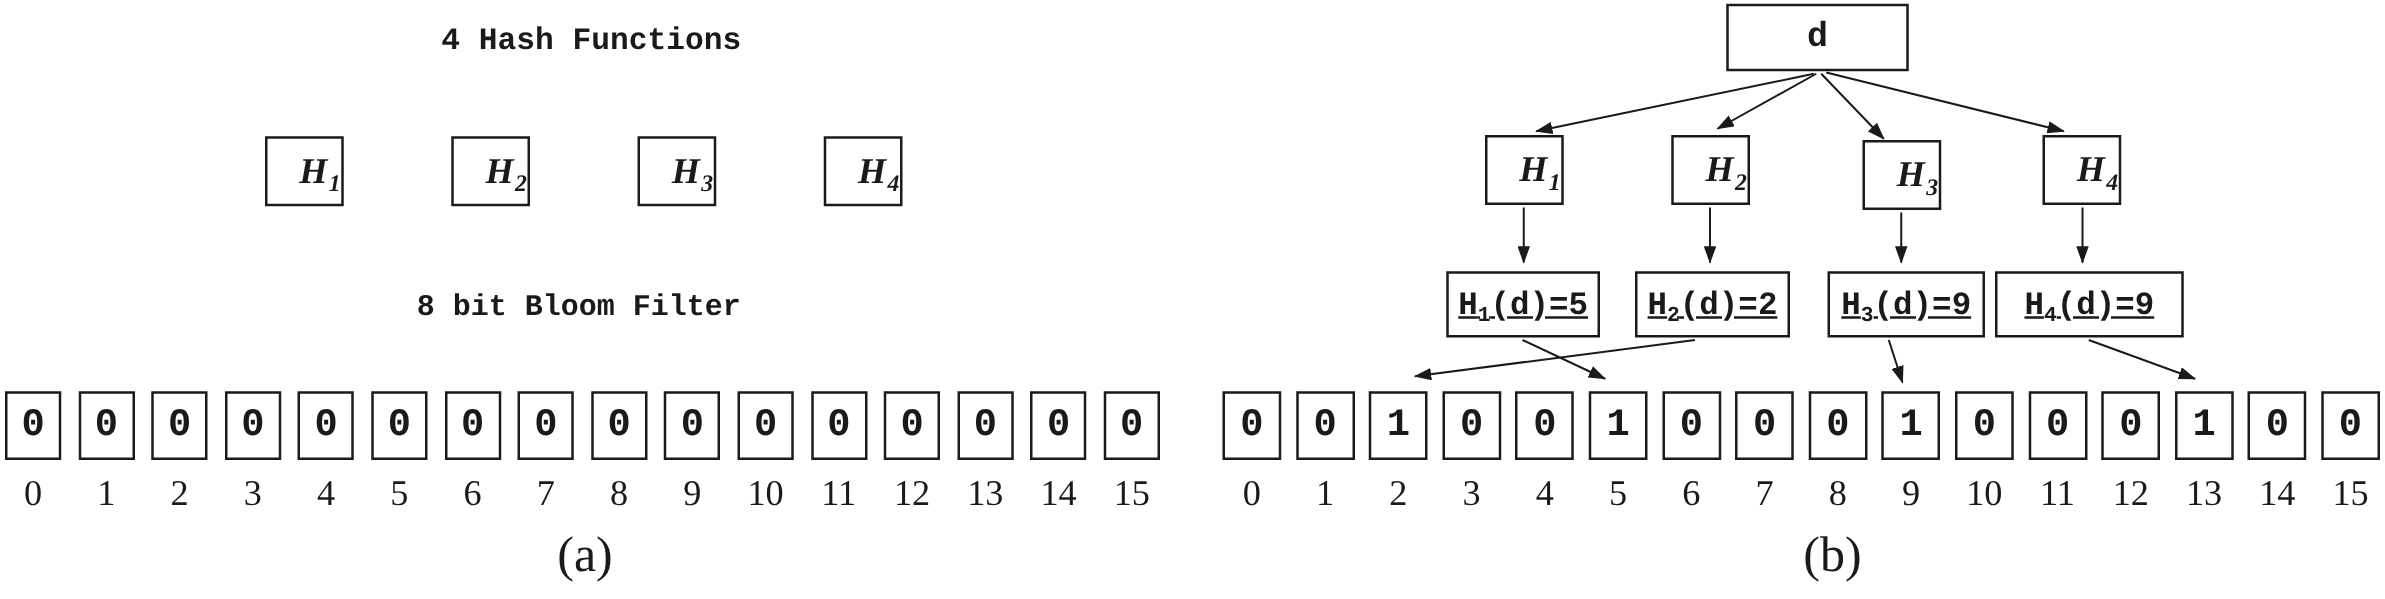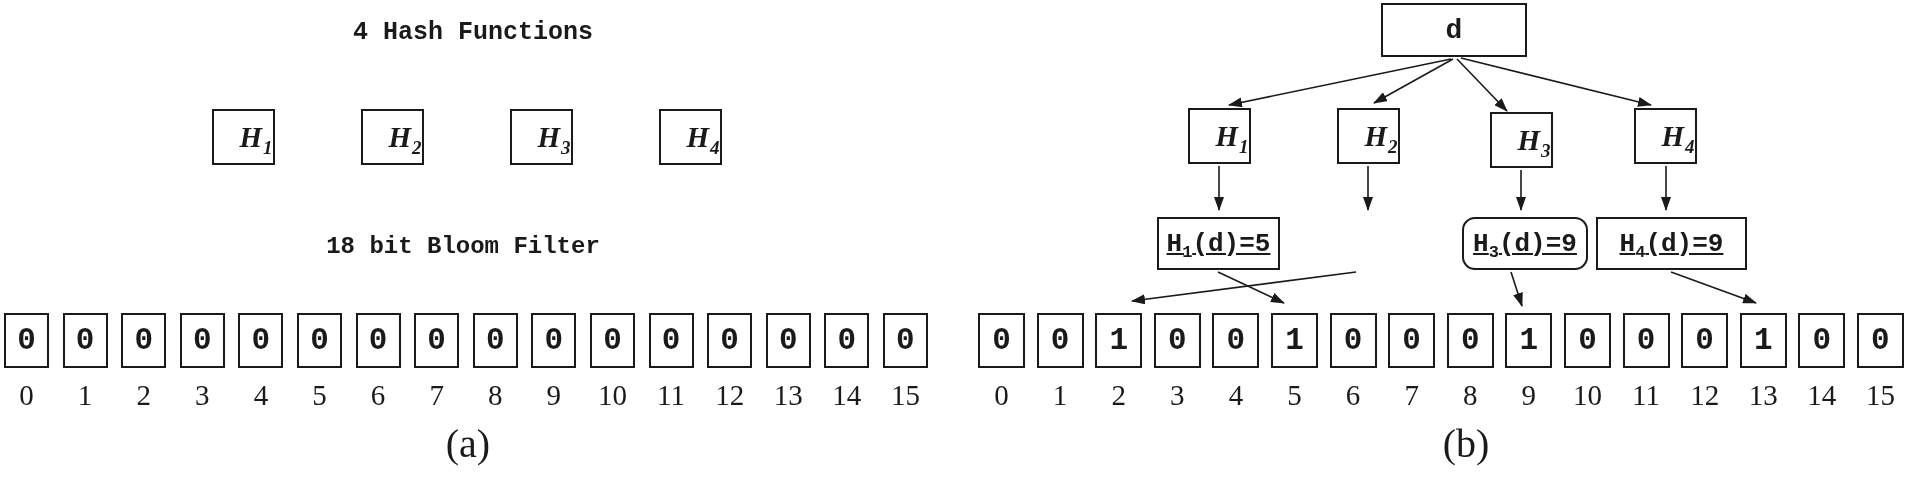--- a/index.html
+++ b/index.html
@@ -64,21 +64,21 @@
     <div class="box hbox" style="left:361px;top:109px;">
       <span class="hlabel"><span>H</span><sub>2</sub></span>
     </div>
     <div class="box hbox" style="left:510px;top:109px;">
       <span class="hlabel"><span>H</span><sub>3</sub></span>
     </div>
     <div class="box hbox" style="left:659px;top:109px;">
       <span class="hlabel"><span>H</span><sub>4</sub></span>
     </div>
 
-    <div class="title" style="left:238px;top:233px;width:450px;font-size:24px;">18 bit Bloom Filter</div>
+    <div class="title" style="left:238px;top:233px;width:450px;font-size:24px;">8 bit Bloom Filter</div>
 
     <div class="row row-a" style="left:4px;top:313px;gap:13.6px;">
       <div class="col">
           <div class="cellbox">
             <span>0</span>
           </div>
           <div class="idx">0</div>
         </div>
       <div class="col">
           <div class="cellbox">
@@ -190,21 +190,24 @@
     <div class="box hbox" style="left:1490px;top:112px;">
       <span class="hlabel"><span>H</span><sub>3</sub></span>
     </div>
     <div class="box hbox" style="left:1634px;top:108px;">
       <span class="hlabel"><span>H</span><sub>4</sub></span>
     </div>
 
     <div class="box rbox" style="left:1157px;top:217px;width:123px;">
       <span><span>H</span><sub>1</sub><span>(d)=5</span></span>
     </div>
-    <div class="box rbox" style="left:1462px;top:217px;width:126px;border-radius:13px;">
+    <div class="box rbox" style="left:1308px;top:217px;width:124px;">
+      <span><span>H</span><sub>2</sub><span>(d)=2</span></span>
+    </div>
+    <div class="box rbox" style="left:1462px;top:217px;width:126px;">
       <span><span>H</span><sub>3</sub><span>(d)=9</span></span>
     </div>
     <div class="box rbox" style="left:1596px;top:217px;width:151px;">
       <span><span>H</span><sub>4</sub><span>(d)=9</span></span>
     </div>
 
     <div class="row row-b" style="left:978px;top:313px;gap:11.6px;">
       <div class="col">
           <div class="cellbox">
             <span>0</span>

